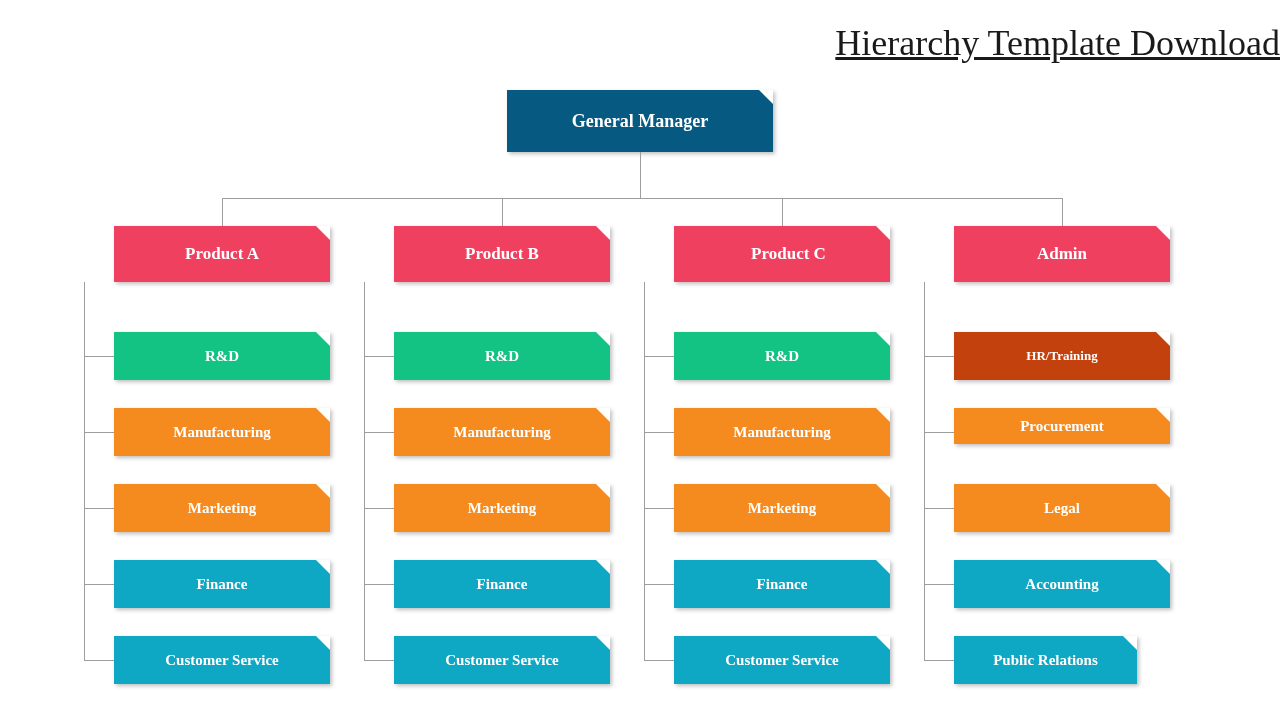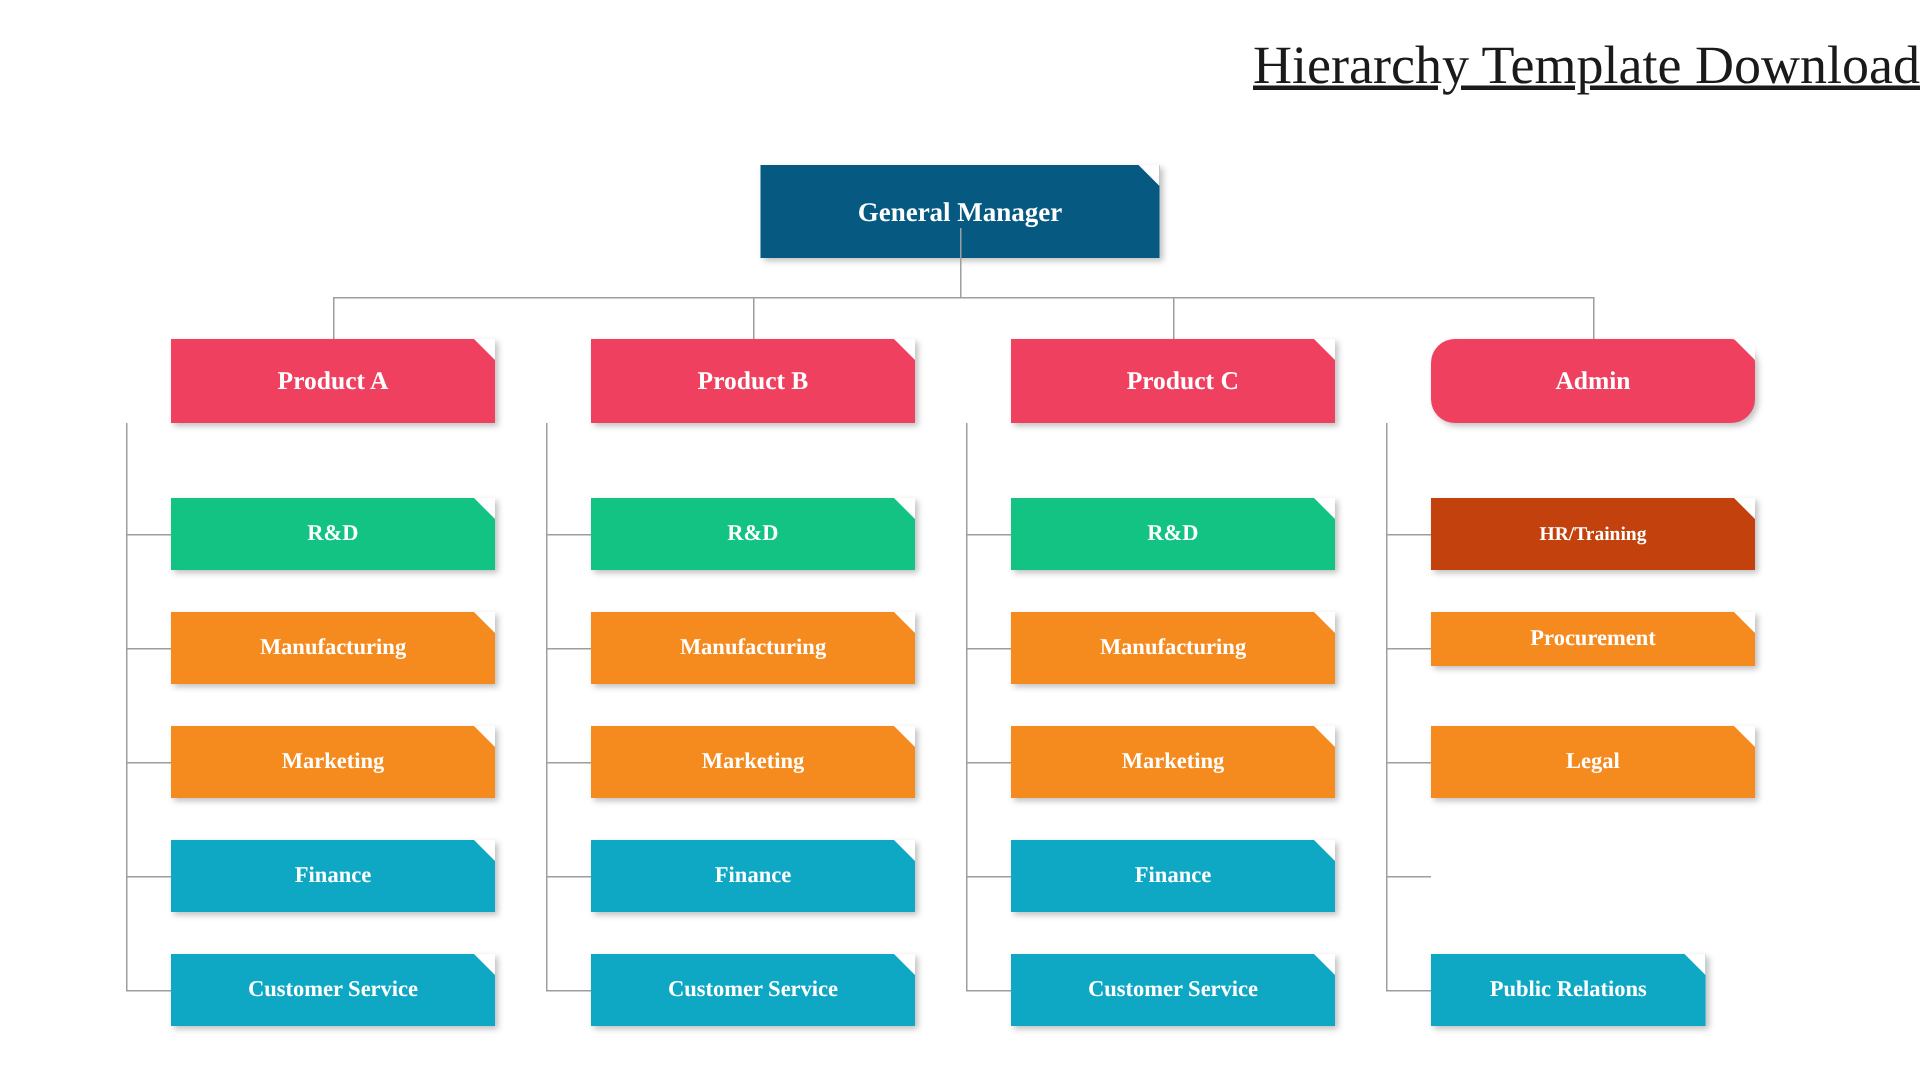--- a/index.html
+++ b/index.html
@@ -46,21 +46,21 @@
   .line {
     position: absolute;
     background: #9e9e9e;
   }
 </style>
 </head>
 <body>
 
 <div class="title">Hierarchy Template Download</div>
 <div class="canvas" id="canvas">
-    <div class="node" style="left: 507px; top: 90px; width: 266px; height: 62px; background: rgb(6, 90, 130); font-size: 18px; margin-top: 20px;">
+    <div class="node" style="left: 507px; top: 90px; width: 266px; height: 62px; background: rgb(6, 90, 130); font-size: 18px;">
       <span>General Manager</span>
       <div class="notch"></div>
     </div>
     <div class="line" style="left: 640px; top: 152px; width: 1px; height: 46px;"></div>
     <div class="line" style="left: 222px; top: 198px; width: 840px; height: 1px;"></div>
     <div class="line" style="left: 222px; top: 198px; width: 1px; height: 28px;"></div>
     <div class="line" style="left: 502px; top: 198px; width: 1px; height: 28px;"></div>
     <div class="line" style="left: 782px; top: 198px; width: 1px; height: 28px;"></div>
     <div class="line" style="left: 1062px; top: 198px; width: 1px; height: 28px;"></div>
     <div class="node" style="left: 114px; top: 226px; width: 216px; height: 56px; background: rgb(239, 64, 96); font-size: 17px;">
@@ -146,39 +146,43 @@
     <div class="line" style="left: 644px; top: 584px; width: 30px; height: 1px;"></div>
     <div class="node" style="left: 674px; top: 560px; width: 216px; height: 48px; background: rgb(15, 168, 196); font-size: 15px;">
       <span>Finance</span>
       <div class="notch"></div>
     </div>
     <div class="line" style="left: 644px; top: 660px; width: 30px; height: 1px;"></div>
     <div class="node" style="left: 674px; top: 636px; width: 216px; height: 48px; background: rgb(15, 168, 196); font-size: 15px;">
       <span>Customer Service</span>
       <div class="notch"></div>
     </div>
-    <div class="node" style="left: 954px; top: 226px; width: 216px; height: 56px; background: rgb(239, 64, 96); font-size: 17px; border-radius: 16px;">
+    <div class="node" style="left: 954px; top: 226px; width: 216px; height: 56px; background: rgb(239, 64, 96); font-size: 17px;">
       <span>Admin</span>
       <div class="notch"></div>
     </div>
     <div class="line" style="left: 924px; top: 282px; width: 1px; height: 378px;"></div>
     <div class="line" style="left: 924px; top: 356px; width: 30px; height: 1px;"></div>
     <div class="node" style="left: 954px; top: 332px; width: 216px; height: 48px; background: #c2410c; font-size: 13px;">
       <span>HR/Training</span>
       <div class="notch"></div>
     </div>
     <div class="line" style="left: 924px; top: 432px; width: 30px; height: 1px;"></div>
     <div class="node" style="left: 954px; top: 408px; width: 216px; height: 36px; background: rgb(245, 139, 31); font-size: 15px;">
       <span>Procurement</span>
       <div class="notch"></div>
     </div>
     <div class="line" style="left: 924px; top: 508px; width: 30px; height: 1px;"></div>
     <div class="node" style="left: 954px; top: 484px; width: 216px; height: 48px; background: rgb(245, 139, 31); font-size: 15px;">
       <span>Legal</span>
       <div class="notch"></div>
     </div>
     <div class="line" style="left: 924px; top: 584px; width: 30px; height: 1px;"></div>
+    <div class="node" style="left: 954px; top: 560px; width: 216px; height: 48px; background: rgb(15, 168, 196); font-size: 15px;">
+      <span>Accounting</span>
+      <div class="notch"></div>
+    </div>
     <div class="line" style="left: 924px; top: 660px; width: 30px; height: 1px;"></div>
     <div class="node" style="left: 954px; top: 636px; width: 183px; height: 48px; background: rgb(15, 168, 196); font-size: 15px;">
       <span>Public Relations</span>
       <div class="notch"></div>
     </div>
   </div>
 
 </body></html>

